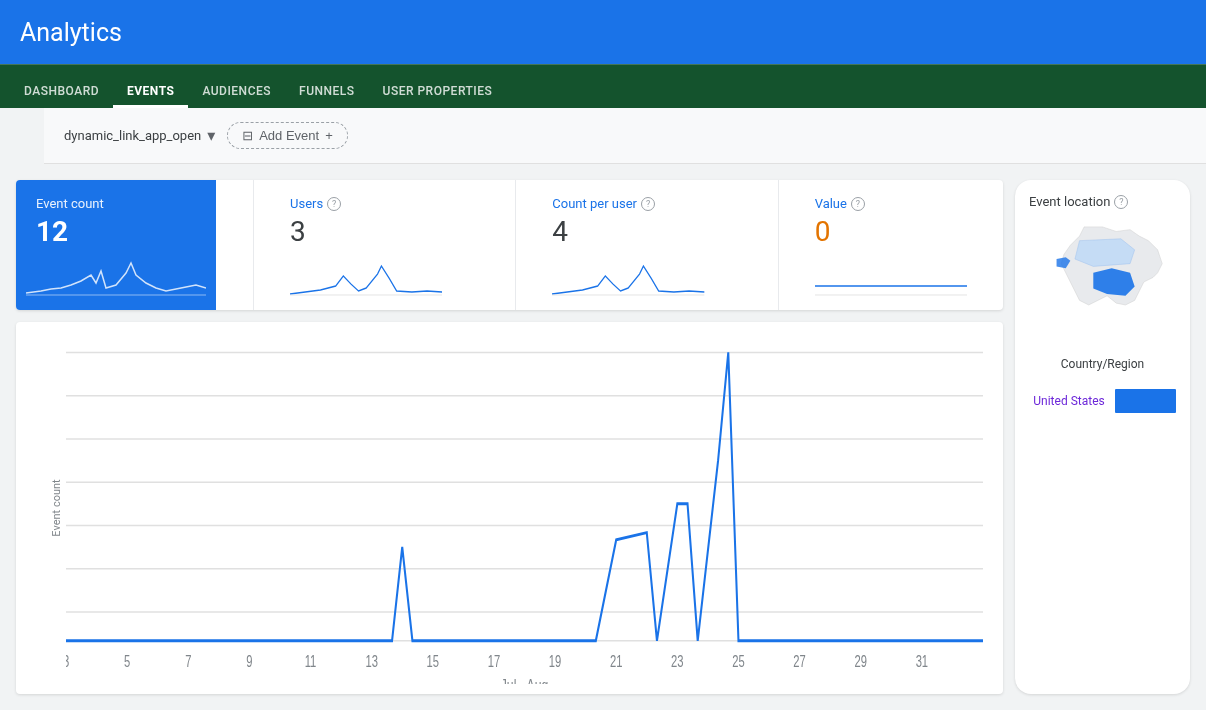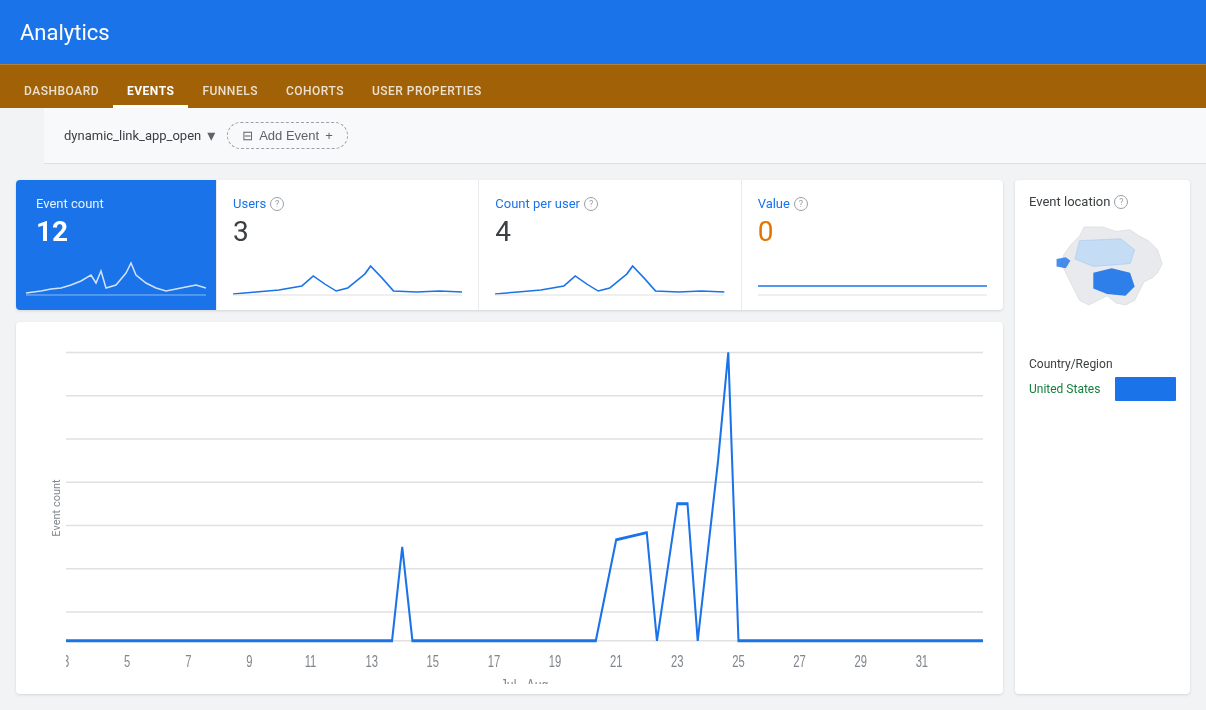--- a/index.html
+++ b/index.html
@@ -8,27 +8,27 @@
     
     .top-bar {
       background: #1a73e8;
       height: 64px;
       display: flex;
       align-items: center;
       padding: 0 20px;
     }
     .app-title {
       color: white;
-      font-size: 22px;
+      font-size: 25px;
       font-weight: 400;
     }
 
     
     .nav-bar {
-      background: #a16207;
+      background: #14532d;
       display: flex;
       align-items: flex-end;
       padding: 0 0 0 10px;
       height: 44px;
       border-top: 1px solid rgba(255,255,255,0.2);
     }
     .nav-item {
       color: rgba(255,255,255,0.8);
       font-size: 12px;
       font-weight: 500;
@@ -142,24 +142,25 @@
     }
     .mini-chart-container {
       position: absolute;
       bottom: 12px;
       left: 10px;
       right: 10px;
       height: 45px;
     }
     .stat-block {
       flex: 1;
-      padding: 16px 16px;
+      padding: 16px 36px;
       border-left: 1px solid #e8eaed;
       display: flex;
       flex-direction: column;
+      margin-left: 37px;
     }
     .stat-label {
       color: #1a73e8;
       font-size: 13px;
       margin-bottom: 4px;
       display: flex;
       align-items: center;
       gap: 4px;
     }
     .stat-value {
@@ -211,55 +212,56 @@
     
     .right-panel {
       width: 175px;
       margin-left: 12px;
       display: flex;
       flex-direction: column;
       gap: 0;
     }
     .event-location-card {
       background: white;
-      border-radius: 4px;
+      border-radius: 16px;
       box-shadow: 0 1px 3px rgba(0,0,0,0.12);
       padding: 14px;
       flex: 1;
       overflow: hidden;
+      text-align: center;
     }
     .event-location-title {
       font-size: 13px;
       color: #3c4043;
       display: flex;
       align-items: center;
       gap: 4px;
       margin-bottom: 8px;
     }
     .map-area {
       width: 100%;
       height: 130px;
       position: relative;
       overflow: hidden;
     }
     .country-region-label {
       font-size: 12px;
       color: #3c4043;
       margin-top: 10px;
-      margin-bottom: 6px;
+      margin-bottom: 18px;
     }
     .country-bar-row {
       display: flex;
       align-items: center;
       gap: 6px;
       margin-top: 4px;
     }
     .country-name {
       font-size: 12px;
-      color: #15803d;
+      color: #6d28d9;
       white-space: nowrap;
       width: 80px;
     }
     .country-bar {
       background: #1a73e8;
       height: 24px;
       flex: 1;
       border-radius: 1px;
     }
 
@@ -273,24 +275,24 @@
 </div>
 
 <div class="nav-bar">
   <div class="nav-item">
     <span>DASHBOARD</span>
   </div>
   <div class="nav-item active">
     <span>EVENTS</span>
   </div>
   <div class="nav-item">
+    <span>AUDIENCES</span>
+  </div>
+  <div class="nav-item">
     <span>FUNNELS</span>
-  </div>
-  <div class="nav-item">
-    <span>COHORTS</span>
   </div>
   <div class="nav-item">
     <span>USER PROPERTIES</span>
   </div>
 </div>
 
 <div class="filter-bar">
   <div class="dropdown-selector">
     <span>dynamic_link_app_open</span>
     <span class="dropdown-arrow">▾</span>

